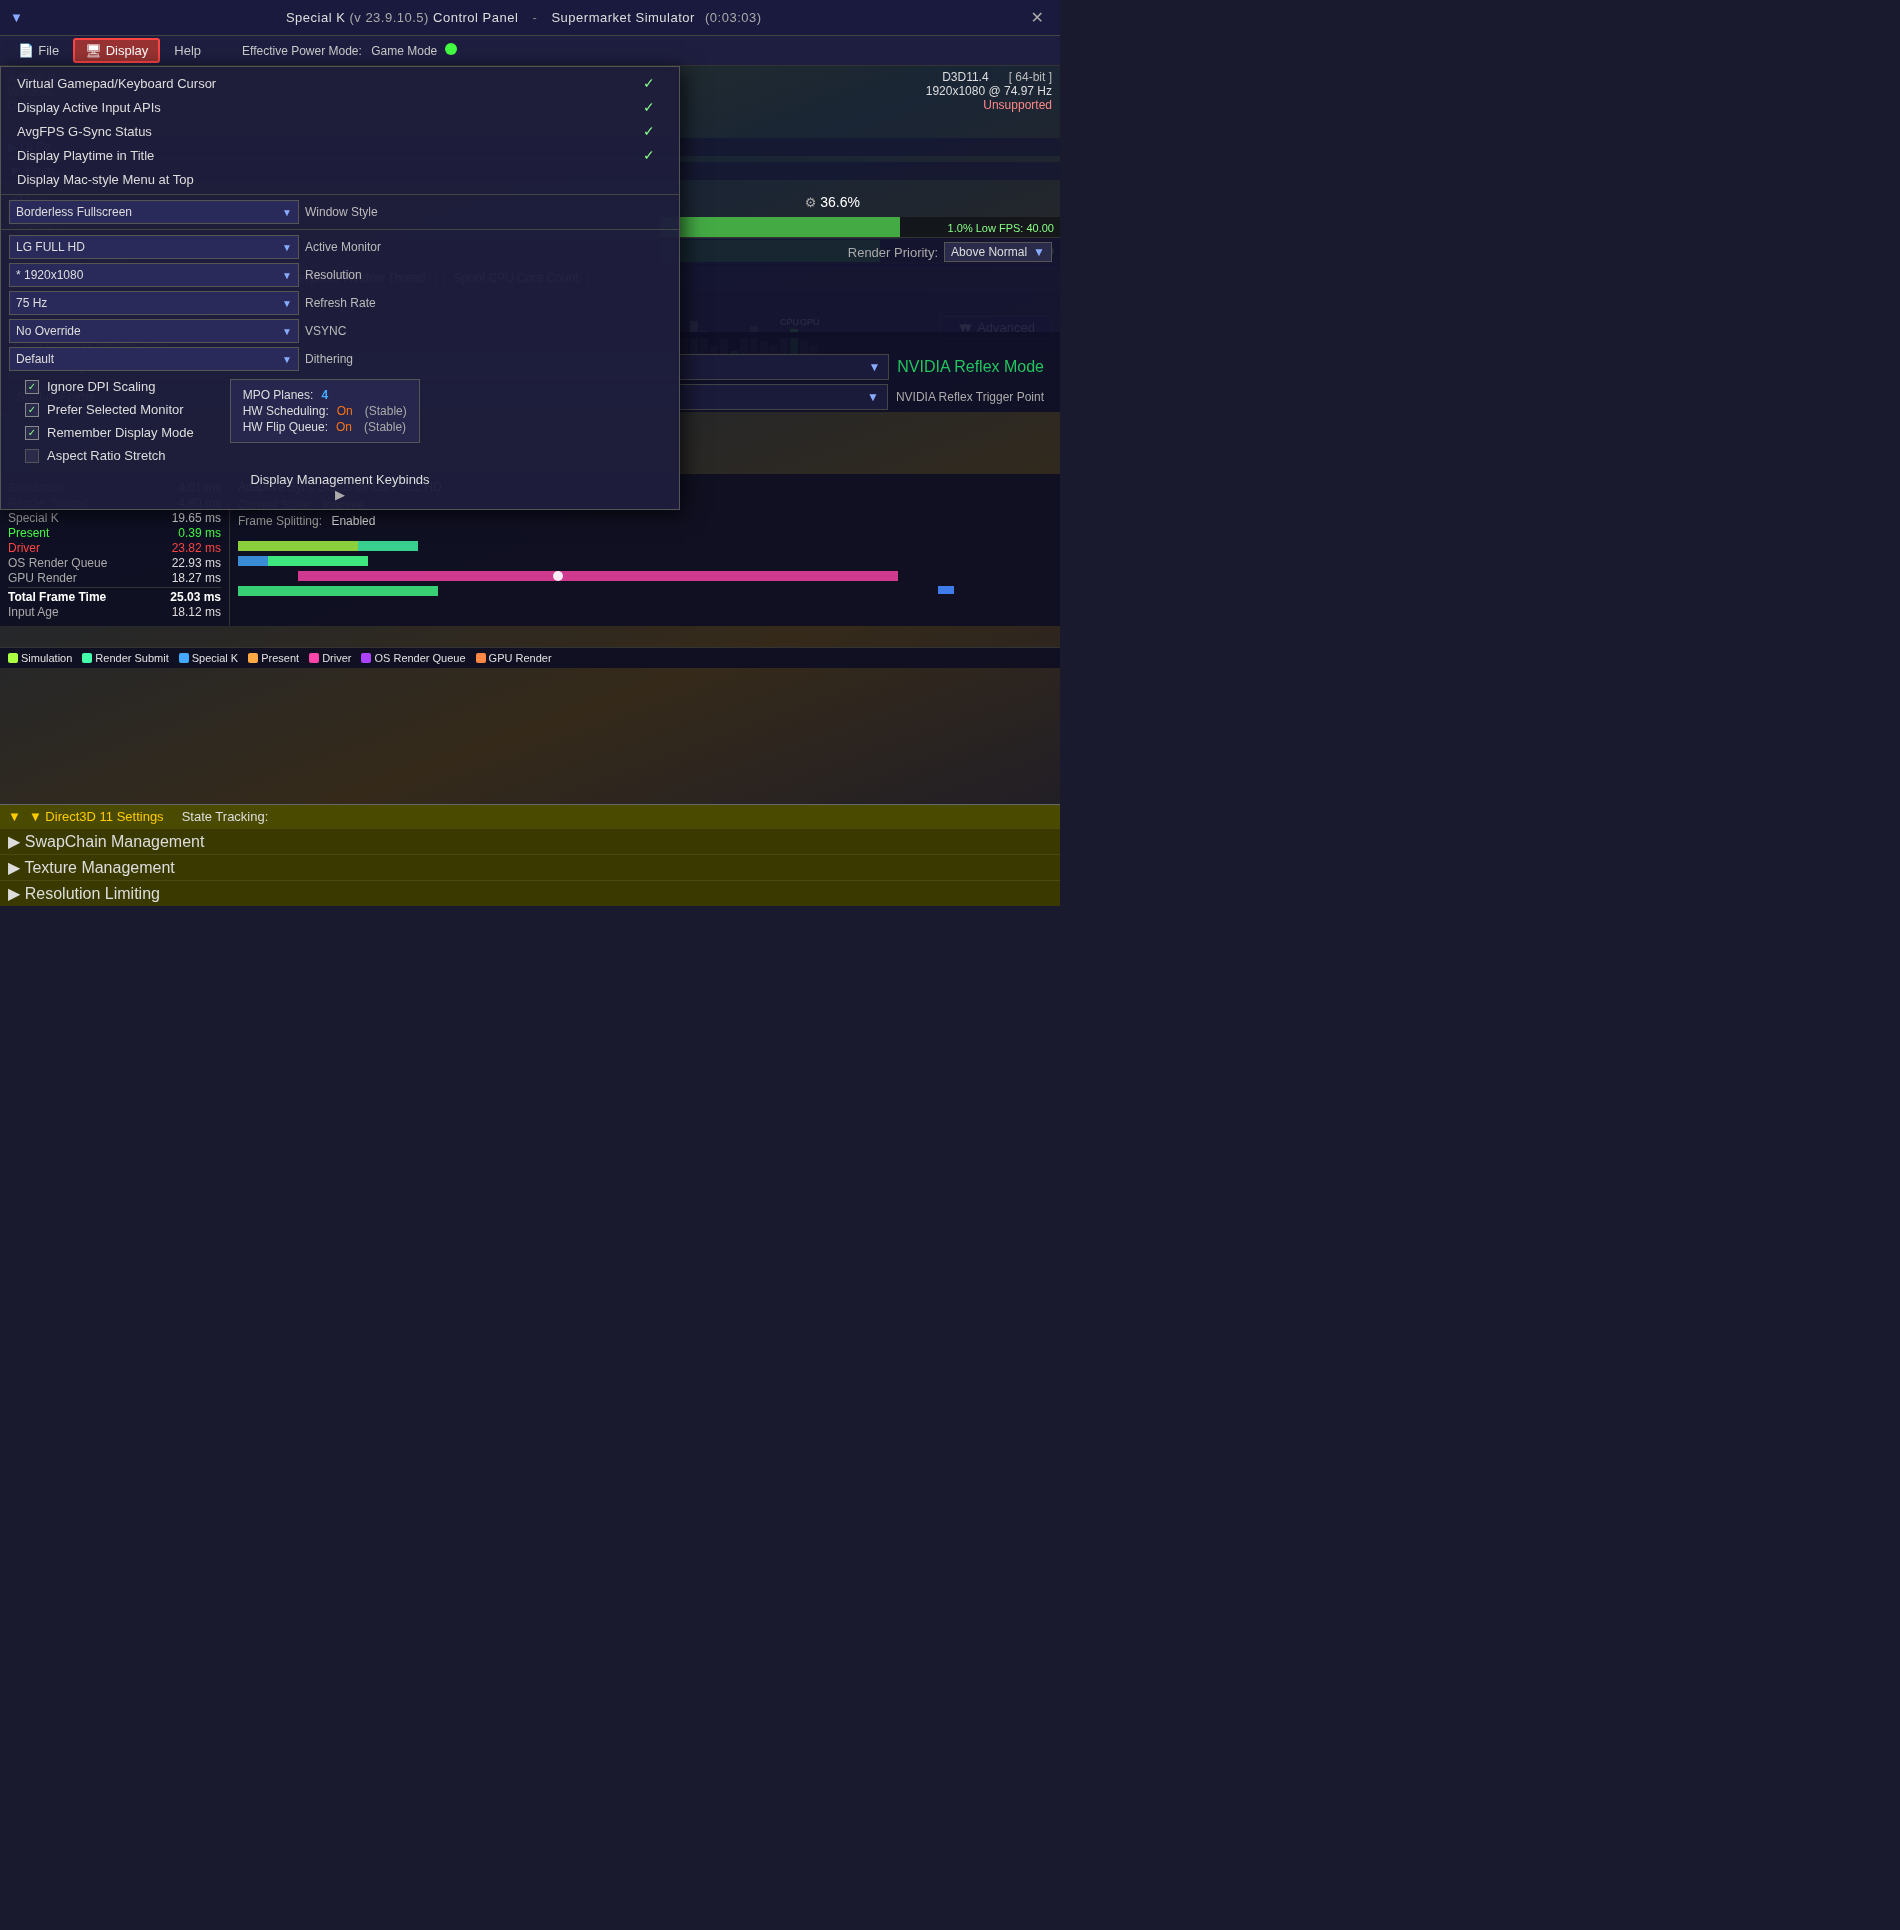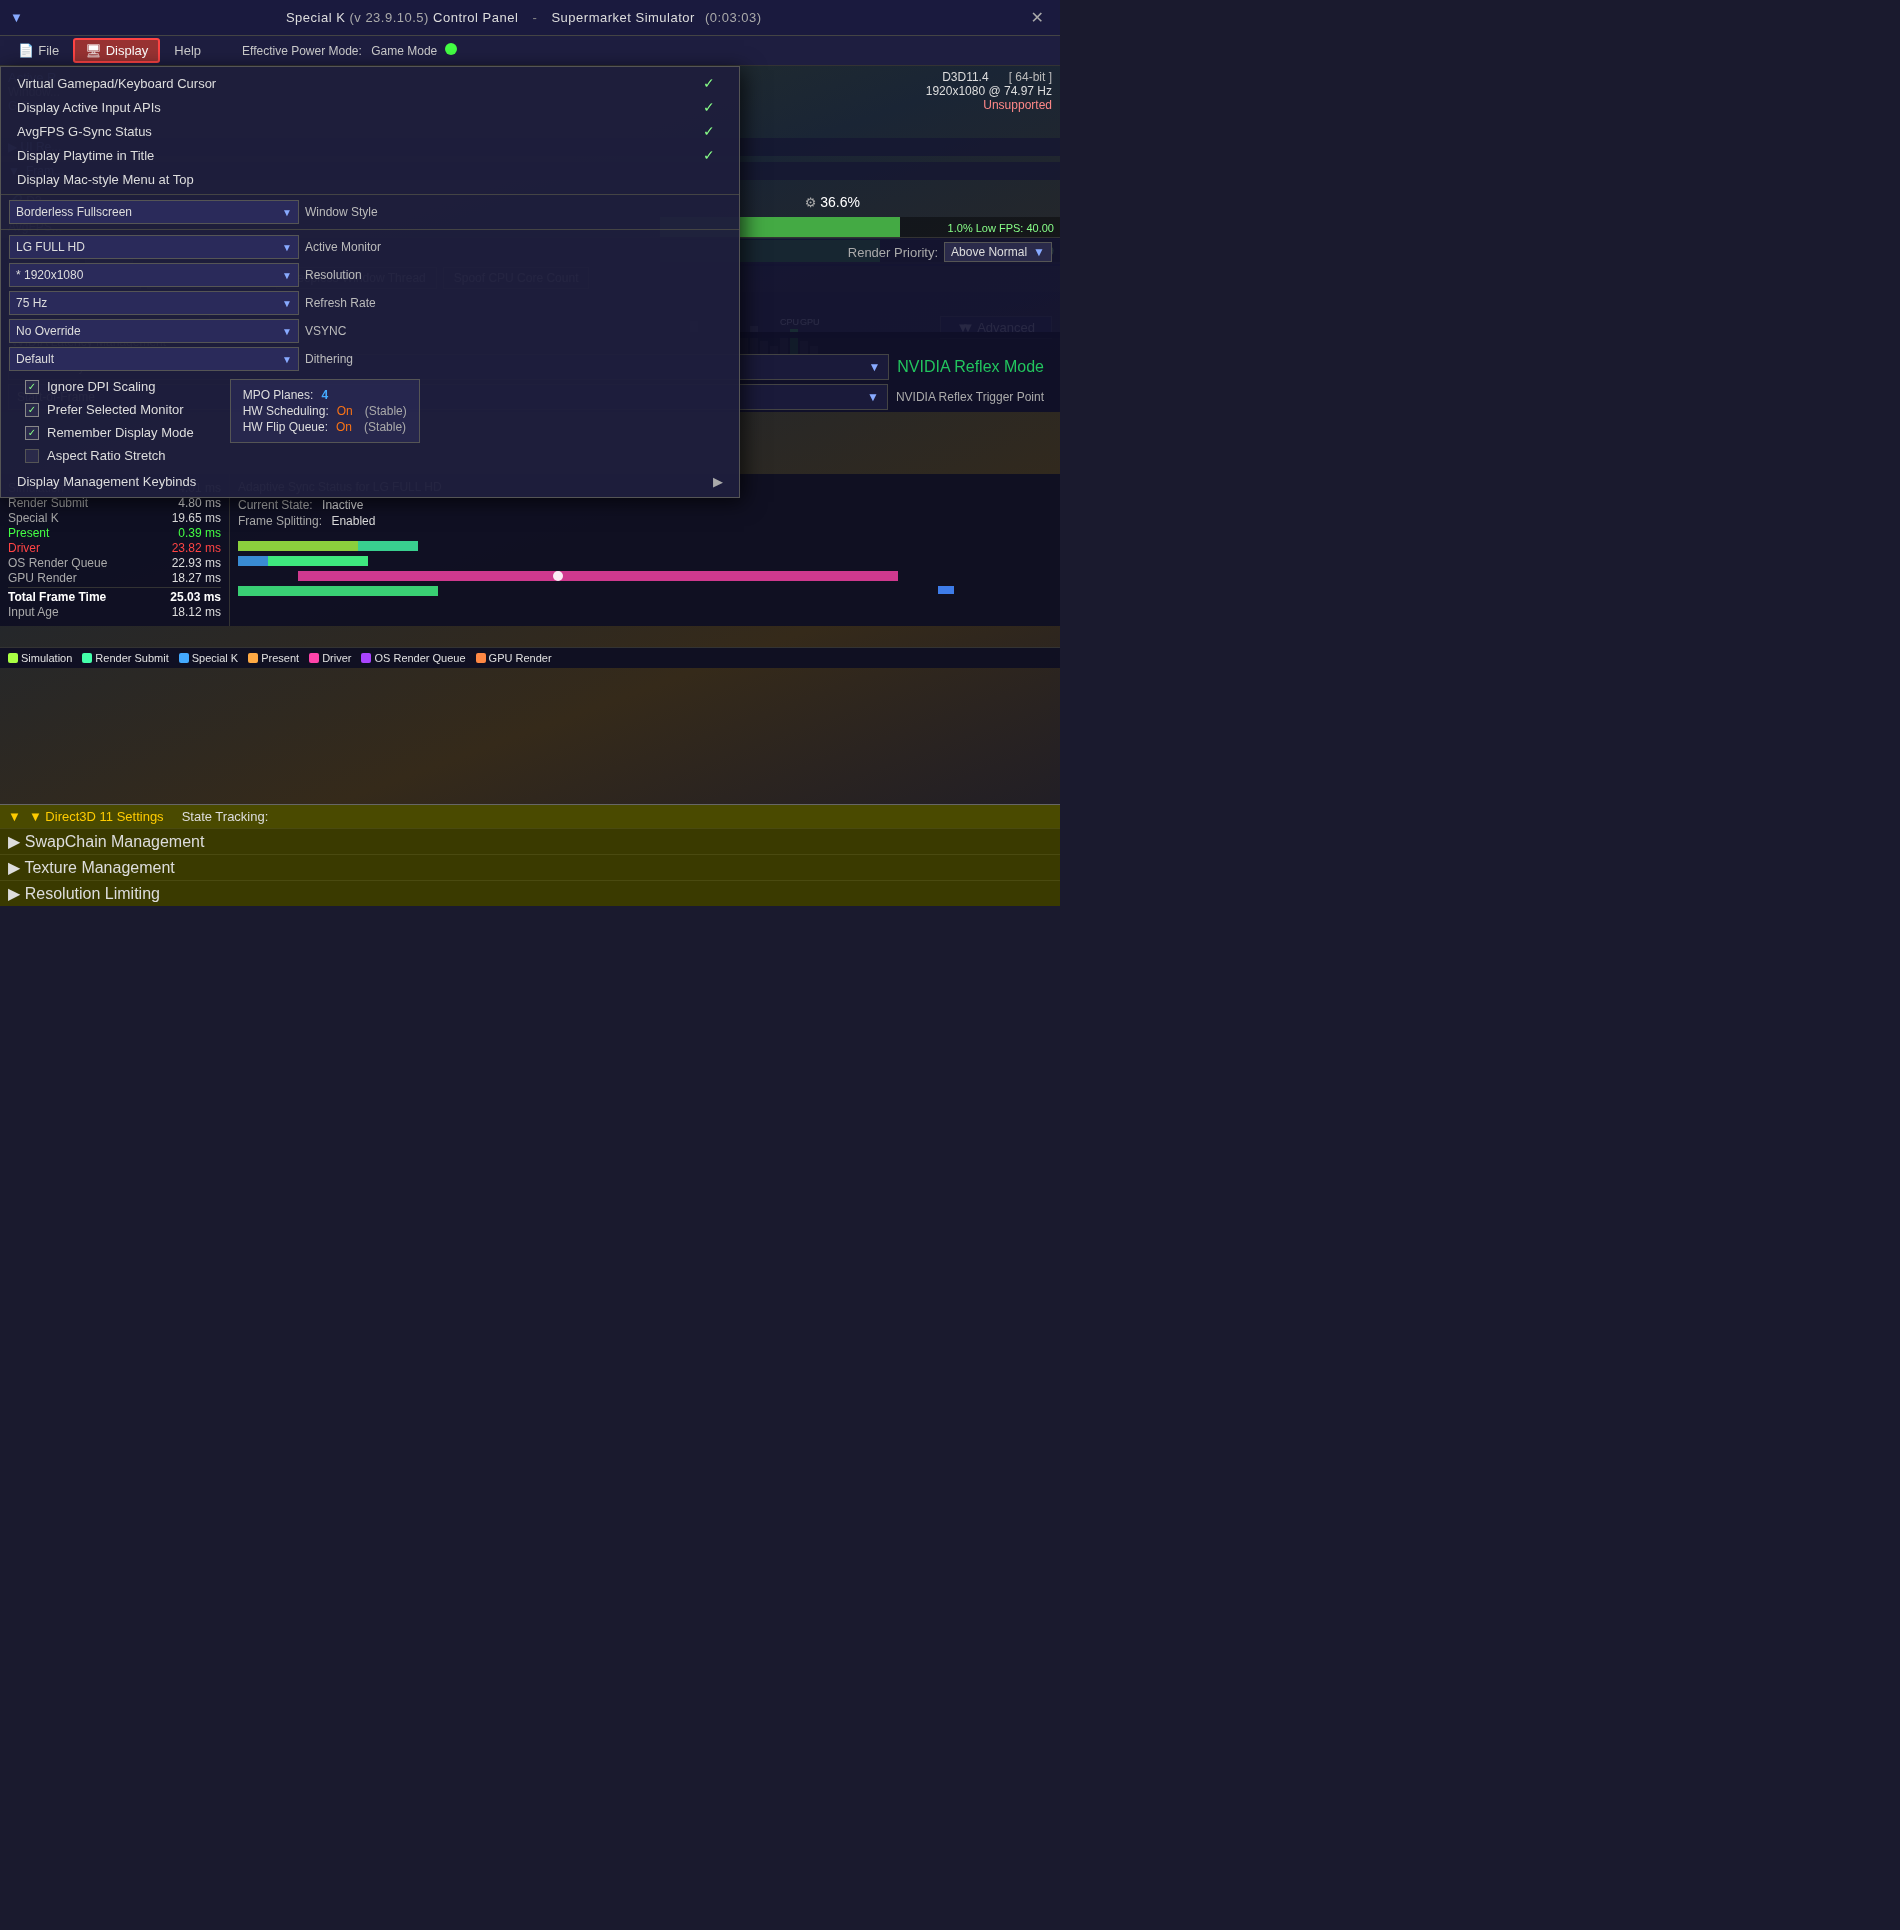--- a/index.html
+++ b/index.html
@@ -87,21 +87,21 @@
       border-radius: 50%;
       display: inline-block;
       margin-left: 4px;
     }
 
     
     .dropdown-overlay {
       position: absolute;
       top: 30px;
       left: 0;
-      width: 740px;
+      width: 680px;
       background: rgba(30, 30, 60, 0.97);
       border: 1px solid #555;
       z-index: 100;
       padding: 4px 0;
       box-shadow: 4px 4px 20px rgba(0,0,0,0.7);
     }
 
     .dd-item {
       display: flex;
       align-items: center;
@@ -458,21 +458,21 @@
           <span style="color:#aaa; margin-left:4px;">(Stable)</span>
         </div>
         <div class="mpo-row">
           <span>HW Flip Queue:</span>
           <span class="mpo-green">On</span>
           <span style="color:#aaa; margin-left:4px;">(Stable)</span>
         </div>
       </div>
     </div>
 
-    <div class="dd-item" style="justify-content:space-between;">
+    <div class="dd-item" style="justify-content:space-between;flex-direction:column;">
       <span>Display Management Keybinds</span>
       <span style="color:#aaa;">▶</span>
     </div>
   </div>
 </div>
 
 <div style="position:relative; background: linear-gradient(160deg, #2a3525 0%, #1a2535 30%, #352a1a 70%, #1a1a2a 100%); min-height: 840px; text-decoration: underline;">
 
   <div style="position:absolute; top:4px; right:8px; text-align:right; z-index:20; font-size:12px; color:#bbb;">
     <div style="display:flex; gap:20px; justify-content:flex-end;">

